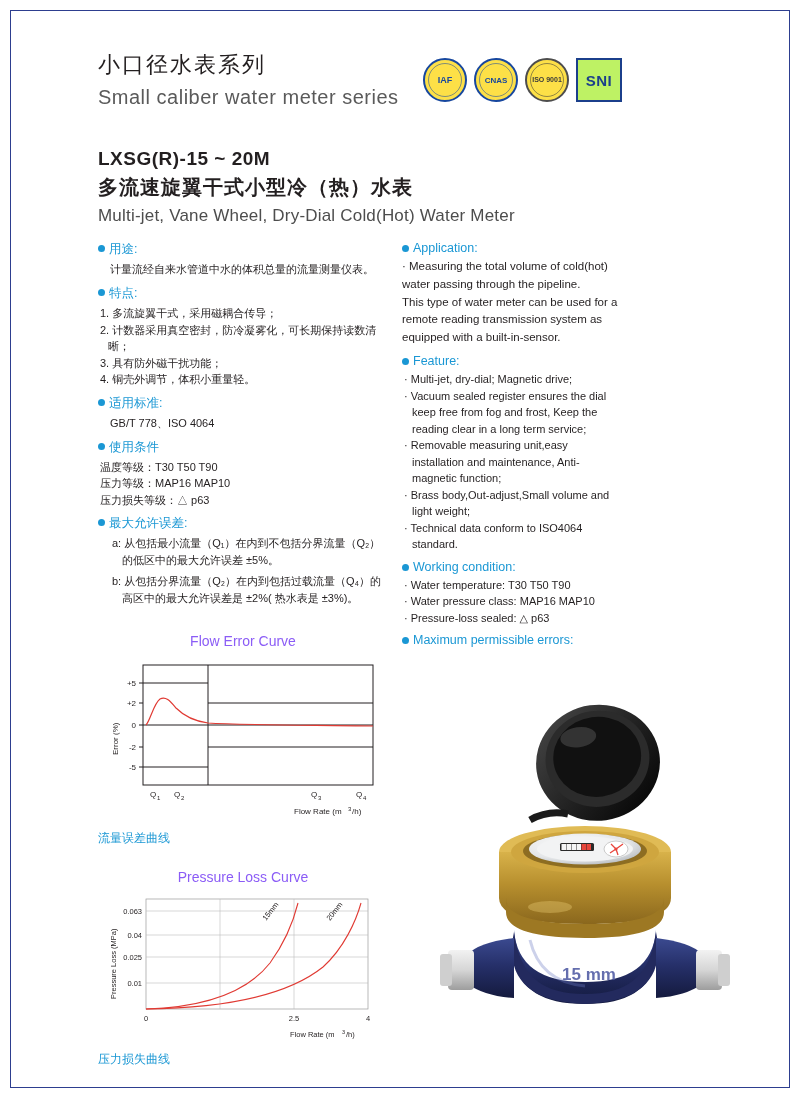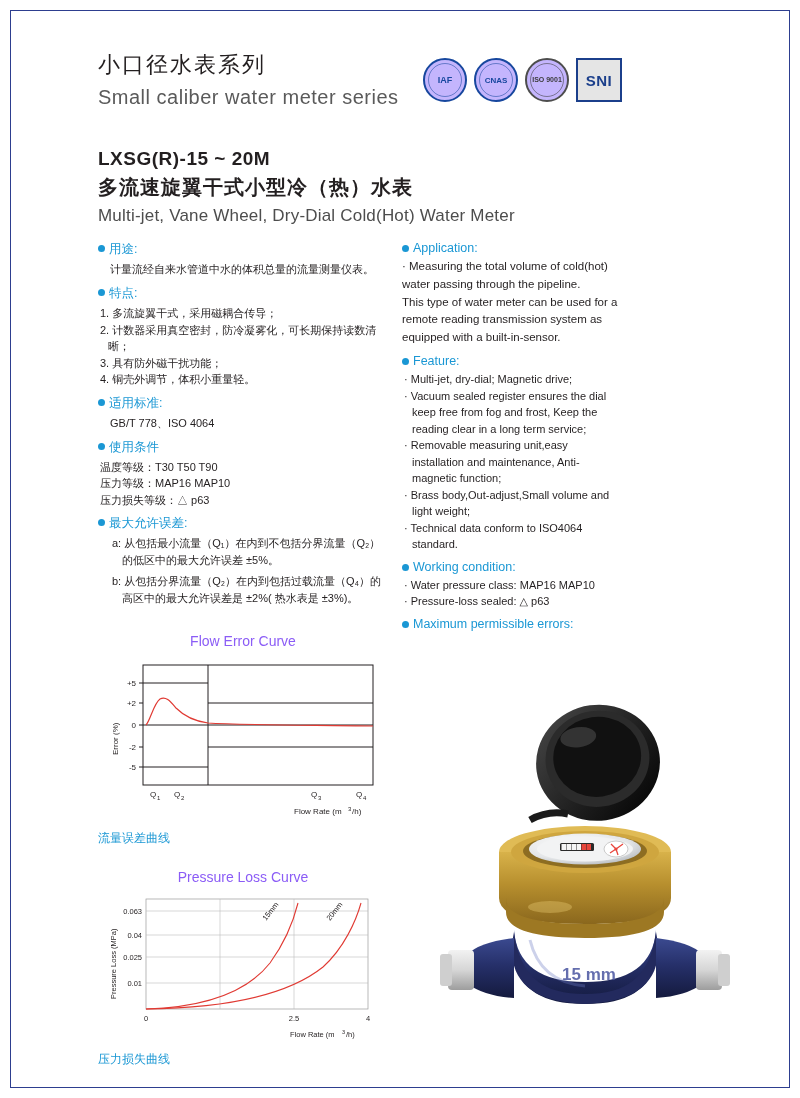--- a/index.html
+++ b/index.html
@@ -33,29 +33,29 @@
   }
   .hdr-en {
     font-size: 20px; color: #5a5a5a; letter-spacing: .5px;
     font-family: "Liberation Sans", sans-serif; font-weight: 300;
   }
   .certs { position: absolute; right: 0; top: 8px; display: flex; align-items: center; gap: 7px; }
   .cert {
     width: 44px; height: 44px; border-radius: 50%;
     display: flex; align-items: center; justify-content: center;
     font-size: 9px; font-weight: bold; color: #1b3f8b;
-    border: 2px solid #1b3f8b; position: relative; background: #c4b5fd;
+    border: 2px solid #1b3f8b; position: relative; background: #fde047;
   }
   .cert.iaf { border-color: #17479e; color: #17479e; }
   .cert.cnas { border-color: #17479e; color: #17479e; font-size: 8px; }
   .cert.iso { border-color: #4d4d4d; color: #3b3b3b; font-size: 7px; line-height: 1.05; text-align: center; }
   .cert-sq {
     width: 46px; height: 44px; border: 2px solid #1b3f8b; color: #1b3f8b;
     display: flex; align-items: center; justify-content: center;
-    font-size: 15px; font-weight: bold; letter-spacing: .5px; background: #e5e5e5;
+    font-size: 15px; font-weight: bold; letter-spacing: .5px; background: #bef264;
   }
   .cert .ring {
     position: absolute; inset: 3px; border: 1px solid currentColor; border-radius: 50%;
     opacity: .55;
   }
 
   
   .title-block { margin-top: 16px; }
   .model {
     font-size: 19px; font-weight: bold; letter-spacing: .5px; margin-bottom: 4px;
@@ -276,20 +276,21 @@
         <li>· Removable measuring unit,easy installation and maintenance, Anti-magnetic function;</li>
         <li>· Brass body,Out-adjust,Small volume and light weight;</li>
         <li>· Technical data conform to ISO4064 standard.</li>
       </ul>
 
       <div class="sec-head">
         <span class="dot"></span>
         <span>Working condition:</span>
       </div>
       <ul class="plain en-list">
+        <li>· Water temperature: T30   T50   T90</li>
         <li>· Water pressure class: MAP16   MAP10</li>
         <li>· Pressure-loss sealed: △ p63</li>
       </ul>
 
       <div class="sec-head">
         <span class="dot"></span>
         <span>Maximum permissible errors:</span>
       </div>
     </div>
   </div>

